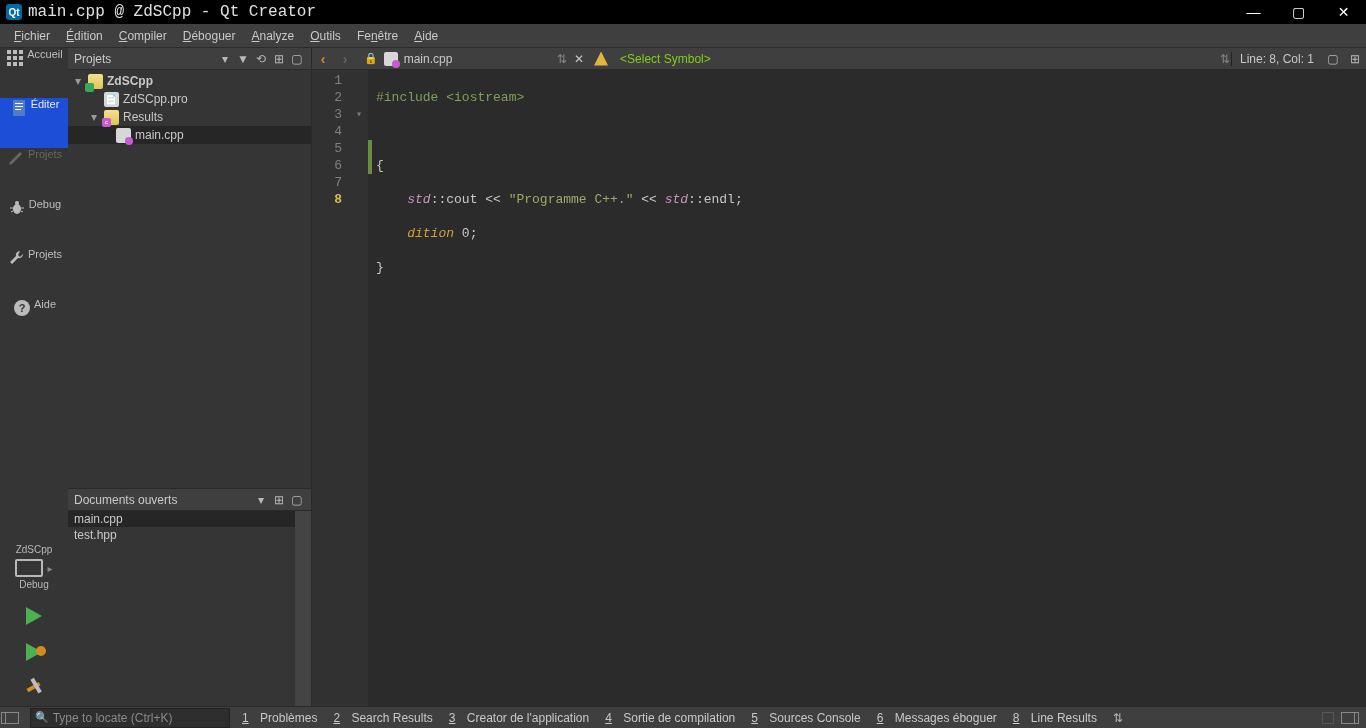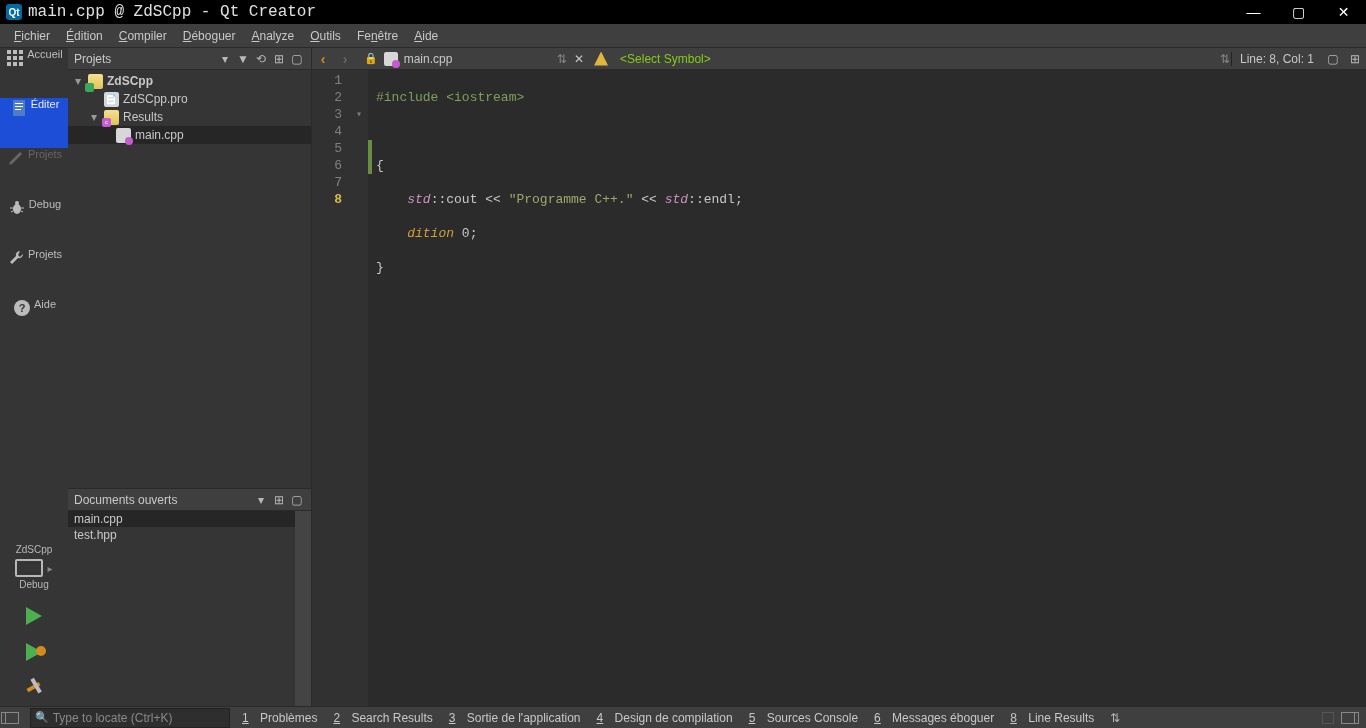--- a/index.html
+++ b/index.html
@@ -333,22 +333,22 @@
 <div class="statusbar">
   <div class="sb-btn">
     <span class="sb-panel-ic"></span>
   </div>
   <div class="sb-search">
     <span class="mag">🔍</span>
     <span>Type to locate (Ctrl+K)</span>
   </div>
   <div class="sb-item"><span class="k">1</span>&nbsp;<span>Problèmes</span></div>
   <div class="sb-item"><span class="k">2</span>&nbsp;<span>Search Results</span></div>
-  <div class="sb-item"><span class="k">3</span>&nbsp;<span>Sortie de l'application</span></div>
-  <div class="sb-item"><span class="k">4</span>&nbsp;<span>Design de compilation</span></div>
+  <div class="sb-item"><span class="k">3</span>&nbsp;<span>Creator de l'application</span></div>
+  <div class="sb-item"><span class="k">4</span>&nbsp;<span>Sortie de compilation</span></div>
   <div class="sb-item"><span class="k">5</span>&nbsp;<span>Sources Console</span></div>
   <div class="sb-item"><span class="k">6</span>&nbsp;<span>Messages éboguer</span></div>
   <div class="sb-item"><span class="k">8</span>&nbsp;<span>Line Results</span></div>
   <div class="sb-btn">⇅</div>
   <div class="sb-spacer"></div>
   <span class="sb-prog"></span>
   <div class="sb-btn">
     <span class="sb-panel-ic" style="transform:scaleX(-1);"></span>
   </div>
 </div>

